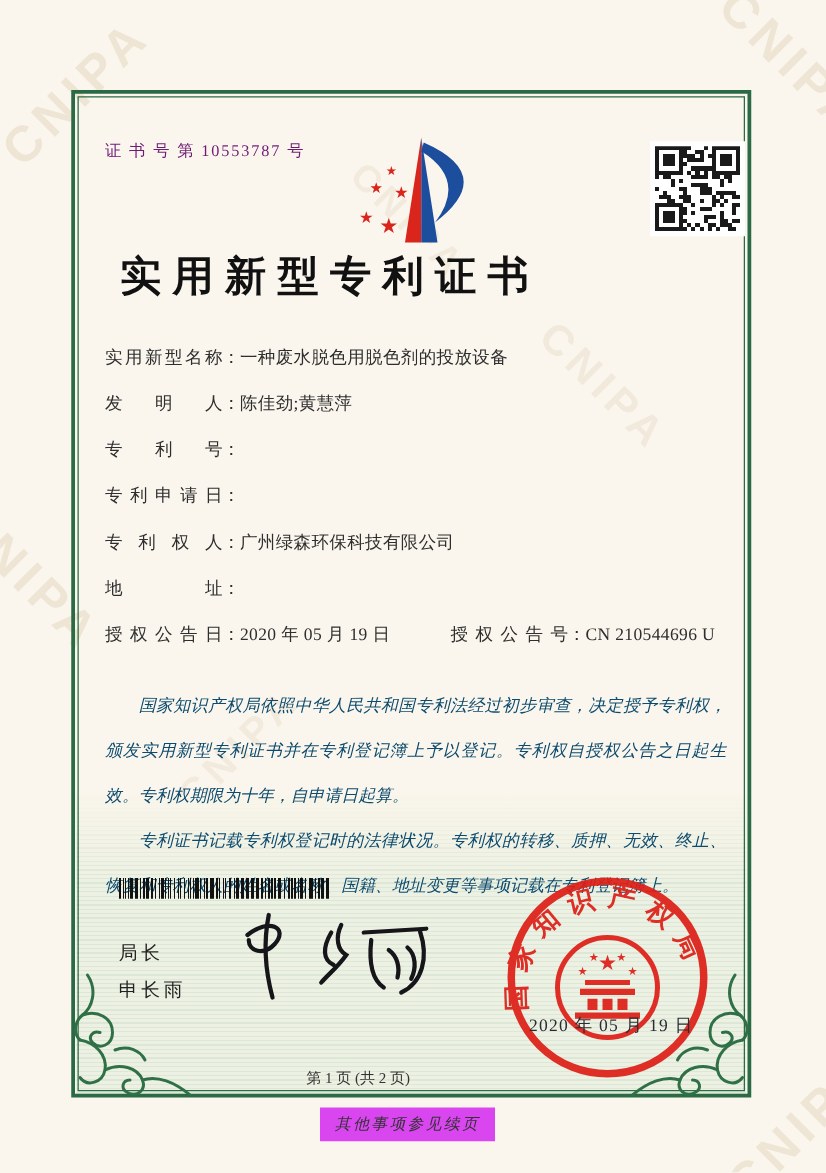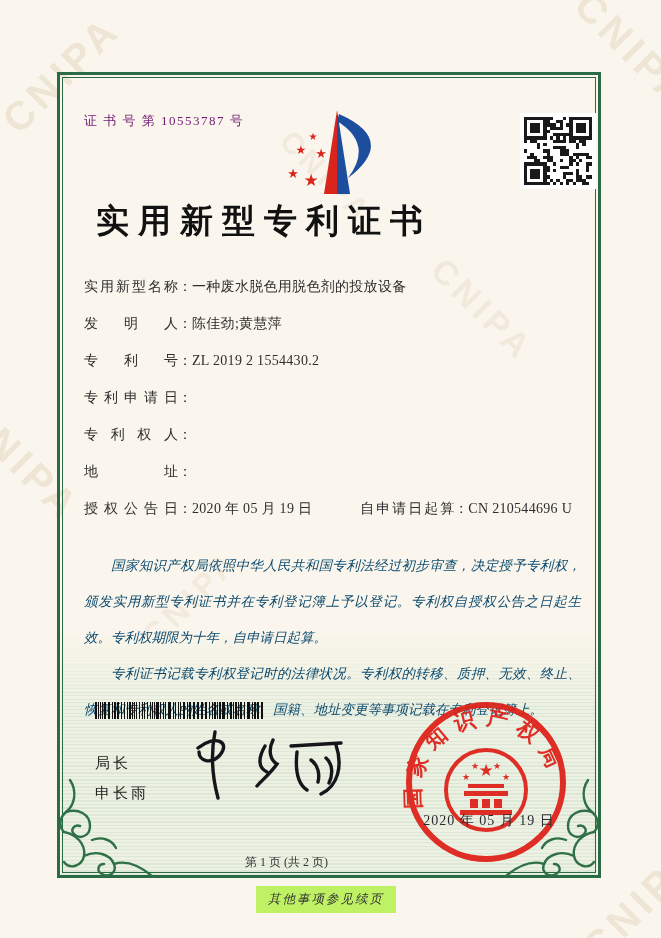--- a/index.html
+++ b/index.html
@@ -31,21 +31,21 @@
   .legal p{margin:0;text-indent:2em;}
   .kai{font-style:italic;}
   .barcode{position:absolute;left:95px;top:702px;}
   .director{position:absolute;left:95px;top:748px;font-family:Liberation Serif, serif;
     font-size:15px;color:#222;letter-spacing:3px;line-height:30px;}
   .sig{position:absolute;left:185px;top:722px;}
   .seal{position:absolute;left:402px;top:698px;}
   .seal-date{position:absolute;left:405px;top:812px;width:168px;text-align:center;font-size:14px;
     color:#2b2b33;letter-spacing:1px;}
   .page-info{position:absolute;left:0;top:854px;width:573px;text-align:center;font-size:12px;color:#333;}
-  .cont-note{position:absolute;left:256px;top:886px;background:#bef264;padding:5px 12px;font-size:12.5px;
+  .cont-note{position:absolute;left:256px;top:886px;background:#d946ef;padding:5px 12px;font-size:12.5px;
     color:#333;letter-spacing:2px;}
   .qr{position:absolute;left:520px;top:113px;width:76px;height:76px;background:#fff;padding:4px;box-sizing:border-box;}
   .logo{position:absolute;left:280px;top:106px;}
   .orn{position:absolute;}
 </style>
 </head>
 <body>
 
 <div class="page">
 
@@ -331,39 +331,39 @@
       <span class="val">一种废水脱色用脱色剂的投放设备</span>
     </div>
     <div class="frow">
       <span class="lbl">发明人</span>
         <span class="colon">：</span>
       <span class="val">陈佳劲;黄慧萍</span>
     </div>
     <div class="frow">
       <span class="lbl">专利号</span>
         <span class="colon">：</span>
-      <span class="val">ZL 2019 2 1554430.2</span>
     </div>
     <div class="frow">
       <span class="lbl">专利申请日</span>
         <span class="colon">：</span>
     </div>
     <div class="frow">
       <span class="lbl">专利权人</span>
         <span class="colon">：</span>
+      <span class="val">广州绿森环保科技有限公司</span>
     </div>
     <div class="frow">
       <span class="lbl">地址</span>
         <span class="colon">：</span>
     </div>
     <div class="frow">
       <span class="lbl">授权公告日</span>
         <span class="colon">：</span>
       <span class="val">2020 年 05 月 19 日</span>
-      <span class="lbl pair2">自申请日起算</span>
+      <span class="lbl pair2">授权公告号</span>
         <span class="colon">：</span>
       <span class="val">CN 210544696 U</span>
     </div>
   </div>
 
   <div class="legal">
     <p>国家知识产权局依照中华人民共和国专利法经过初步审查，决定授予专利权，颁发实用新型专利证书并在专利登记簿上予以登记。专利权自授权公告之日起生效。专利权期限为十年，自申请日起算。</p>
     <p>专利证书记载专利权登记时的法律状况。专利权的转移、质押、无效、终止、恢复和专利权人的姓名或名称、国籍、地址变更等事项记载在专利登记簿上。</p>
   </div>
 

